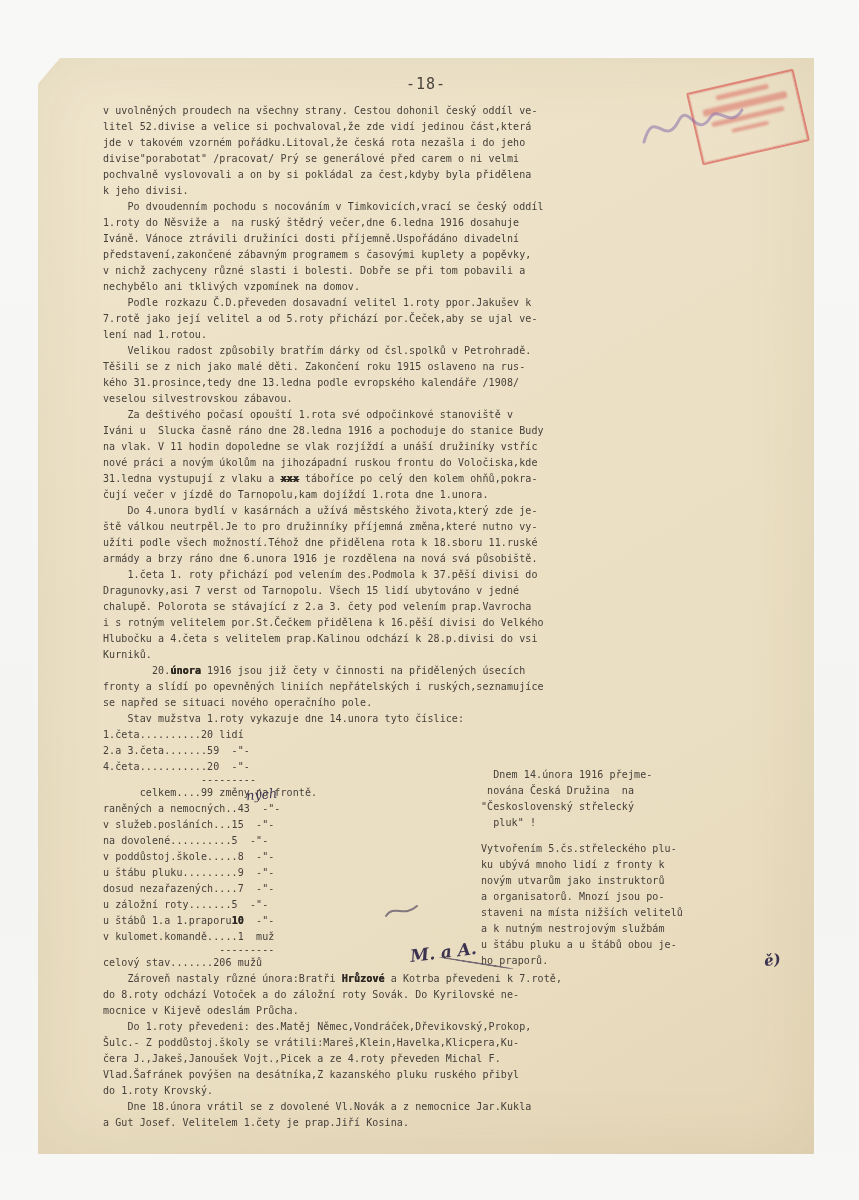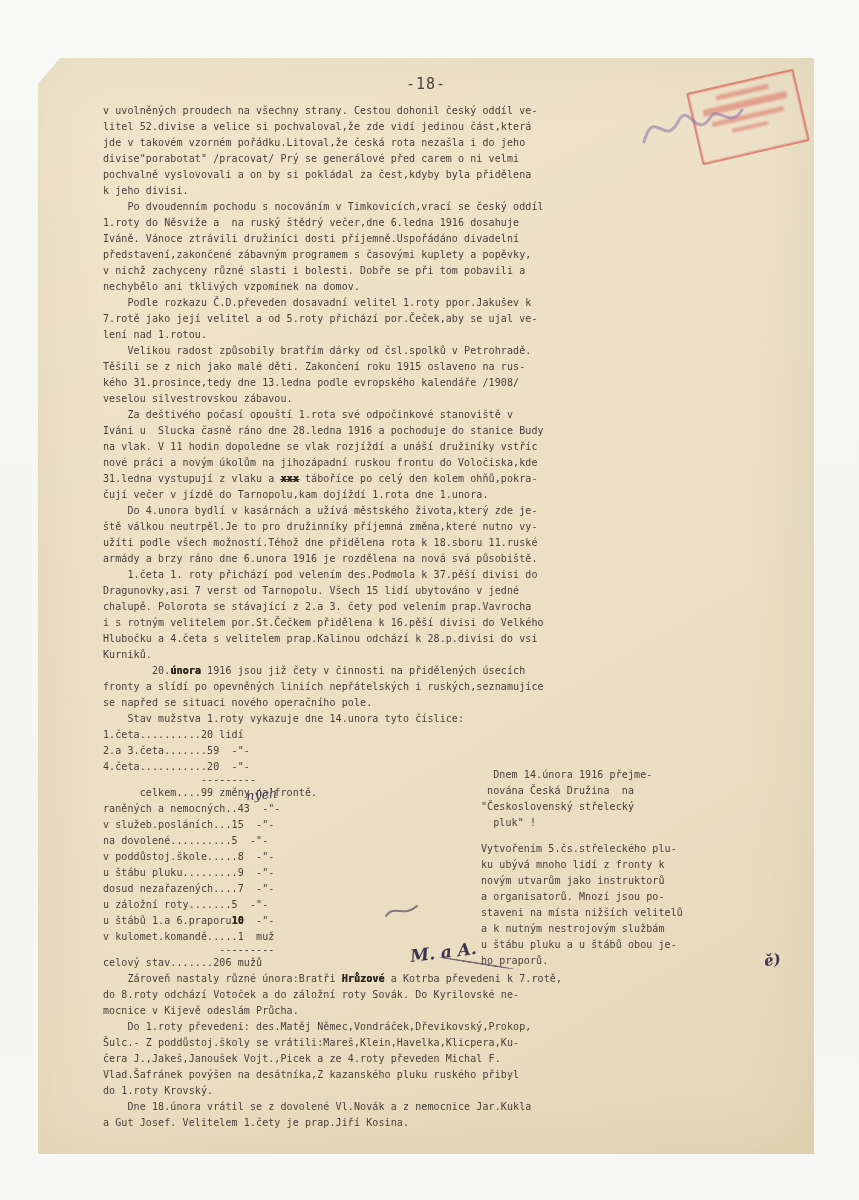--- a/index.html
+++ b/index.html
@@ -113,21 +113,21 @@
       <div class="sline">4.četa...........20  -"-</div>
       <div class="sline dash">                ---------</div>
       <div class="sline">      celkem....99 změny na frontě.</div>
       <div class="sline">raněných a nemocných..43  -"-</div>
       <div class="sline">v služeb.posláních...15  -"-</div>
       <div class="sline">na dovolené..........5  -"-</div>
       <div class="sline">v poddůstoj.škole.....8  -"-</div>
       <div class="sline">u štábu pluku.........9  -"-</div>
       <div class="sline">dosud nezařazených....7  -"-</div>
       <div class="sline">u záložní roty.......5  -"-</div>
-      <div class="sline"><span>u štábů 1.a 6.praporu</span><span class="ov">10</span><span>  -"-</span></div>
+      <div class="sline"><span>u štábů 1.a 1.praporu</span><span class="ov">10</span><span>  -"-</span></div>
       <div class="sline">v kulomet.komandě.....1  muž</div>
       <div class="sline dash">                   ---------</div>
       <div class="sline">celový stav.......206 mužů</div>
 
       <pre class="note note-renaming">  Dnem 14.února 1916 přejme-
  nována Česká Družina  na
 "Československý střelecký
   pluk" !</pre>
       <pre class="note note-formation">Vytvořením 5.čs.střeleckého plu-
 ku ubývá mnoho lidí z fronty k

